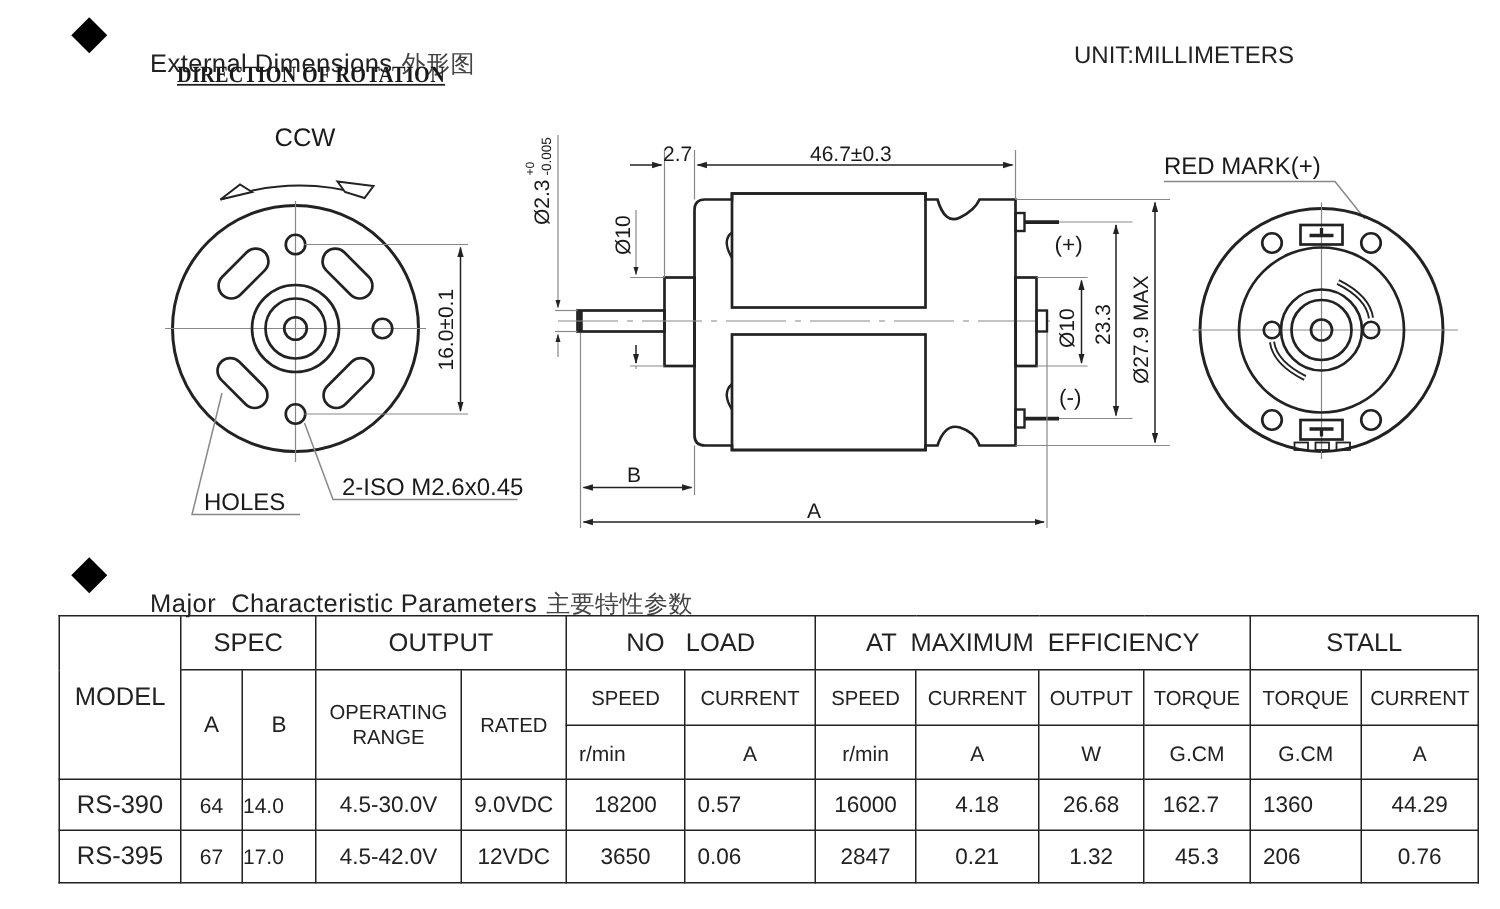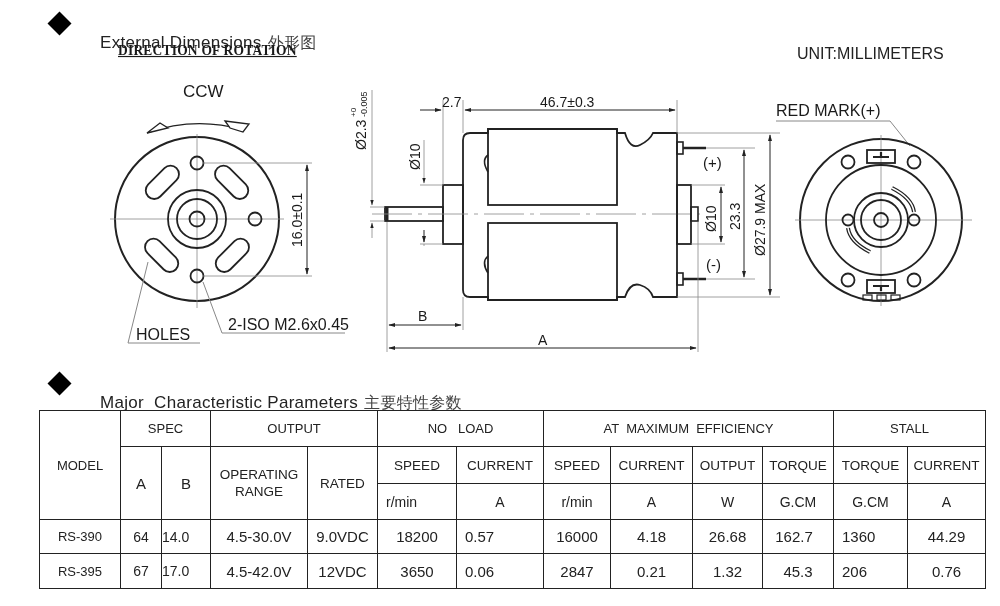--- a/index.html
+++ b/index.html
@@ -9,36 +9,36 @@
   .diamond { width:17px; height:17px; background:#000; transform:rotate(45deg); }
   .h-title { font-size:17px; letter-spacing:0.3px; color:#222; white-space:pre; }
   .h-title .cn { font-family:"DejaVu Serif", serif; color:#444; margin-left:6px; font-size:16px; }
   .dir { font-family:"Liberation Serif", "DejaVu Serif", serif; font-weight:bold; font-size:13.5px;
          text-decoration:underline; letter-spacing:0.2px; transform:scaleY(1.15); transform-origin:left top; }
   .unit { font-size:16px; color:#222; }
   svg text { font-family:"Liberation Sans", "DejaVu Sans", sans-serif; fill:#1a1a1a; }
   table.spec { position:absolute; left:39px; top:410px; border-collapse:collapse;
                table-layout:fixed; font-size:14px; }
   table.spec td { border:1.5px solid #222; text-align:center; padding:0; color:#222; white-space:nowrap; overflow:hidden; }
-  .big { font-size:13px; }
+  .big { font-size:17px; }
   .mid { font-size:15px; }
   .sm { font-size:13.5px; }
   .val { font-size:14px; }
-  .model-val { font-size:13px; }
+  .model-val { font-size:17px; }
   .left { text-align:left !important; padding-left:8px !important; }
 </style>
 </head>
 <body>
 
 <div class="abs diamond" style="left:51px;top:15px;"></div>
 <div class="abs h-title" style="left:90px;top:13px;">
   <span>External Dimensions</span><span class="cn">外形图</span>
 </div>
 <div class="abs dir" style="left:118px;top:41px;">DIRECTION OF ROTATION</div>
-<div class="abs unit" style="left:797px;top:29px;margin-top:16px;">UNIT:MILLIMETERS</div>
+<div class="abs unit" style="left:716px;top:29px;">UNIT:MILLIMETERS</div>
 
 <svg class="abs" style="left:0;top:0;" width="1000" height="370" viewBox="0 0 1000 370">
   <defs>
     <marker id="arr" viewBox="0 0 10 10" refX="9" refY="5" markerWidth="7" markerHeight="7" orient="auto-start-reverse">
       <path d="M0,2 L10,5 L0,8 z" fill="#222"></path>
     </marker>
   </defs>
 
   <g stroke="#222" fill="none">
     <text x="183" y="97" font-size="17" stroke="none">CCW</text>

